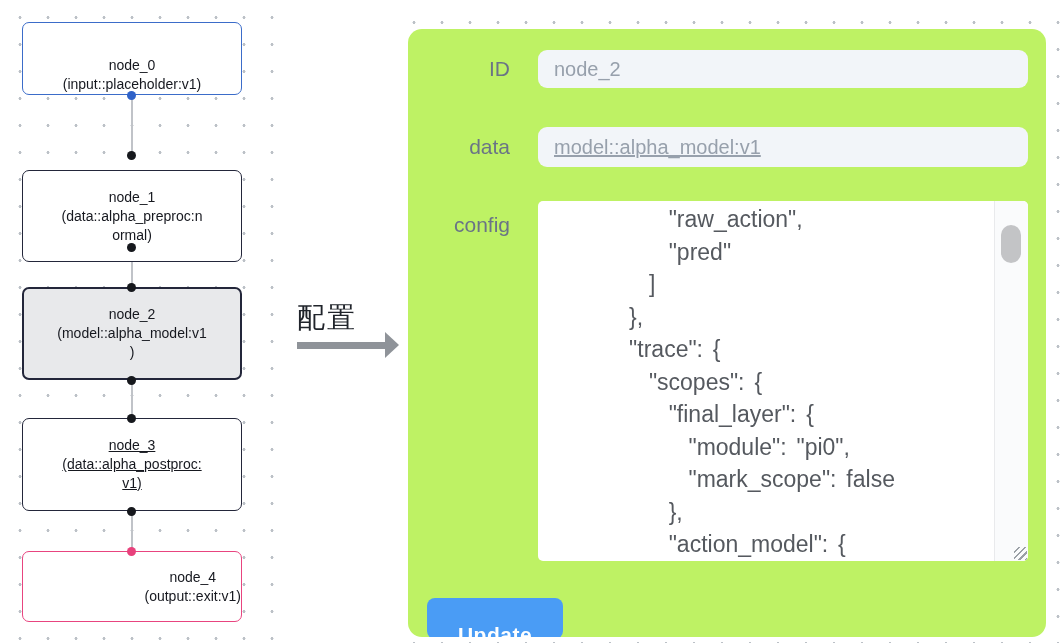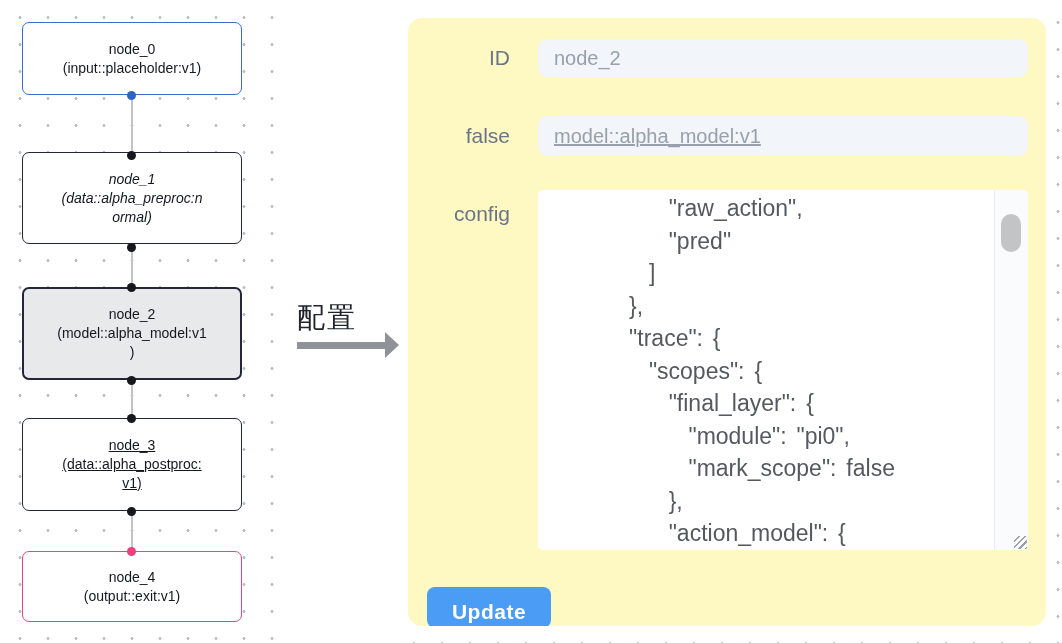--- a/index.html
+++ b/index.html
@@ -17,25 +17,25 @@
   .canvas-right{left:395px;width:667px;background-position:5px 9px;}
 
   
   .node{
     position:absolute;left:22px;width:220px;box-sizing:border-box;
     background:#ffffff;border-radius:7px;
     display:flex;align-items:center;justify-content:center;text-align:center;
     font-size:14px;line-height:19px;color:#16181f;
   }
   .node-label{white-space:pre-line;}
-  .node-0{top:22px;height:73px;border:1.5px solid #3b6cc9;}
-  .node-1{top:152px;height:92px;border:1.5px solid #23263a;font-style:italic;}
+  .node-0{top:22px;height:73px;border:1.5px solid #3b6cc9;align-items:flex-end;}
+  .node-1{top:170px;height:92px;border:1.5px solid #23263a;}
   .node-2{top:287px;height:93px;border:2px solid #23263a;background:#e8e9eb;}
   .node-3{top:418px;height:93px;border:1.5px solid #23263a;text-decoration:underline;}
-  .node-4{top:551px;height:71px;border:1.5px solid #e8447f;}
+  .node-4{top:551px;height:71px;border:1.5px solid #e8447f;justify-content:flex-end;}
 
   .edge{position:absolute;left:131px;width:1.5px;background:#c0c3c8;}
   .edge-01{top:95px;height:60px;}
   .edge-12{top:247px;height:40px;}
   .edge-23{top:380px;height:38px;}
   .edge-34{top:511px;height:40px;}
 
   .port{position:absolute;left:127px;width:9px;height:9px;border-radius:50%;}
   .port-blue{background:#2f62c8;}
   .port-dark{background:#16181d;}
@@ -47,22 +47,22 @@
     font-size:28px;color:#20242b;letter-spacing:2px;
   }
   .arrow-shaft{position:absolute;left:297px;top:342px;width:89px;height:7px;background:#8f9399;}
   .arrow-head{
     position:absolute;left:385px;top:332px;width:0;height:0;
     border-left:14px solid #8f9399;border-top:13px solid rgba(0,0,0,0);border-bottom:13px solid rgba(0,0,0,0);
   }
 
   
   .panel{
-    position:absolute;left:408px;top:18px;width:638px;height:608px;
-    background:#fef9c3;border-radius:14px;overflow:hidden;
+    position:absolute;left:408px;top:29px;width:638px;height:608px;
+    background:#bef264;border-radius:14px;overflow:hidden;
   }
   .panel-label{
     position:absolute;left:0;width:102px;text-align:right;
     font-size:21px;line-height:26px;color:#6a7486;
   }
   .label-id{top:27px;}
   .label-type{top:105px;}
   .label-config{top:183px;text-align:right;}
 
   .panel-input{
@@ -92,25 +92,25 @@
   .config-scroll-thumb{
     position:absolute;right:7px;top:24px;width:20px;height:38px;
     background:#c3c4c6;border-radius:10px;
   }
   .config-resize-handle{
     position:absolute;right:1px;bottom:1px;width:13px;height:13px;
     background:repeating-linear-gradient(135deg,rgba(0,0,0,0) 0 3px,#9aa0a6 3px 4.5px);
   }
 
   .update-button{
-    position:absolute;left:19px;top:569px;width:124px;height:41px;
+    position:absolute;left:19px;top:569px;width:136px;height:41px;
     background:#4a9cf5;border:none;border-radius:8px;
     font-family:"Liberation Sans",sans-serif;
     font-size:21px;font-weight:700;color:#ffffff;letter-spacing:0.5px;
-    text-align:center;line-height:41px;padding:4px;cursor:pointer;
+    text-align:center;line-height:41px;padding:16px;cursor:pointer;
   }
 </style>
 </head>
 <body>
 
 <div class="dot-canvas canvas-left">
 
   <div class="edge edge-01"></div>
   <div class="edge edge-12"></div>
   <div class="edge edge-23"></div>
@@ -154,21 +154,21 @@
 <div class="arrow-shaft"></div>
 <div class="arrow-head"></div>
 
 <div class="dot-canvas canvas-right"></div>
 
 <div class="panel">
 
   <div class="panel-label label-id">ID</div>
   <input class="panel-input input-id" type="text" value="node_2" style="">
 
-  <div class="panel-label label-type">false</div>
+  <div class="panel-label label-type">data</div>
   <input class="panel-input input-type" type="text" value="model::alpha_model:v1" style="">
 
   <div class="panel-label label-config">config</div>
   <div class="config-box">
     <pre class="config-text">            "raw_action",
             "pred"
           ]
         },
         "trace": {
           "scopes": {

